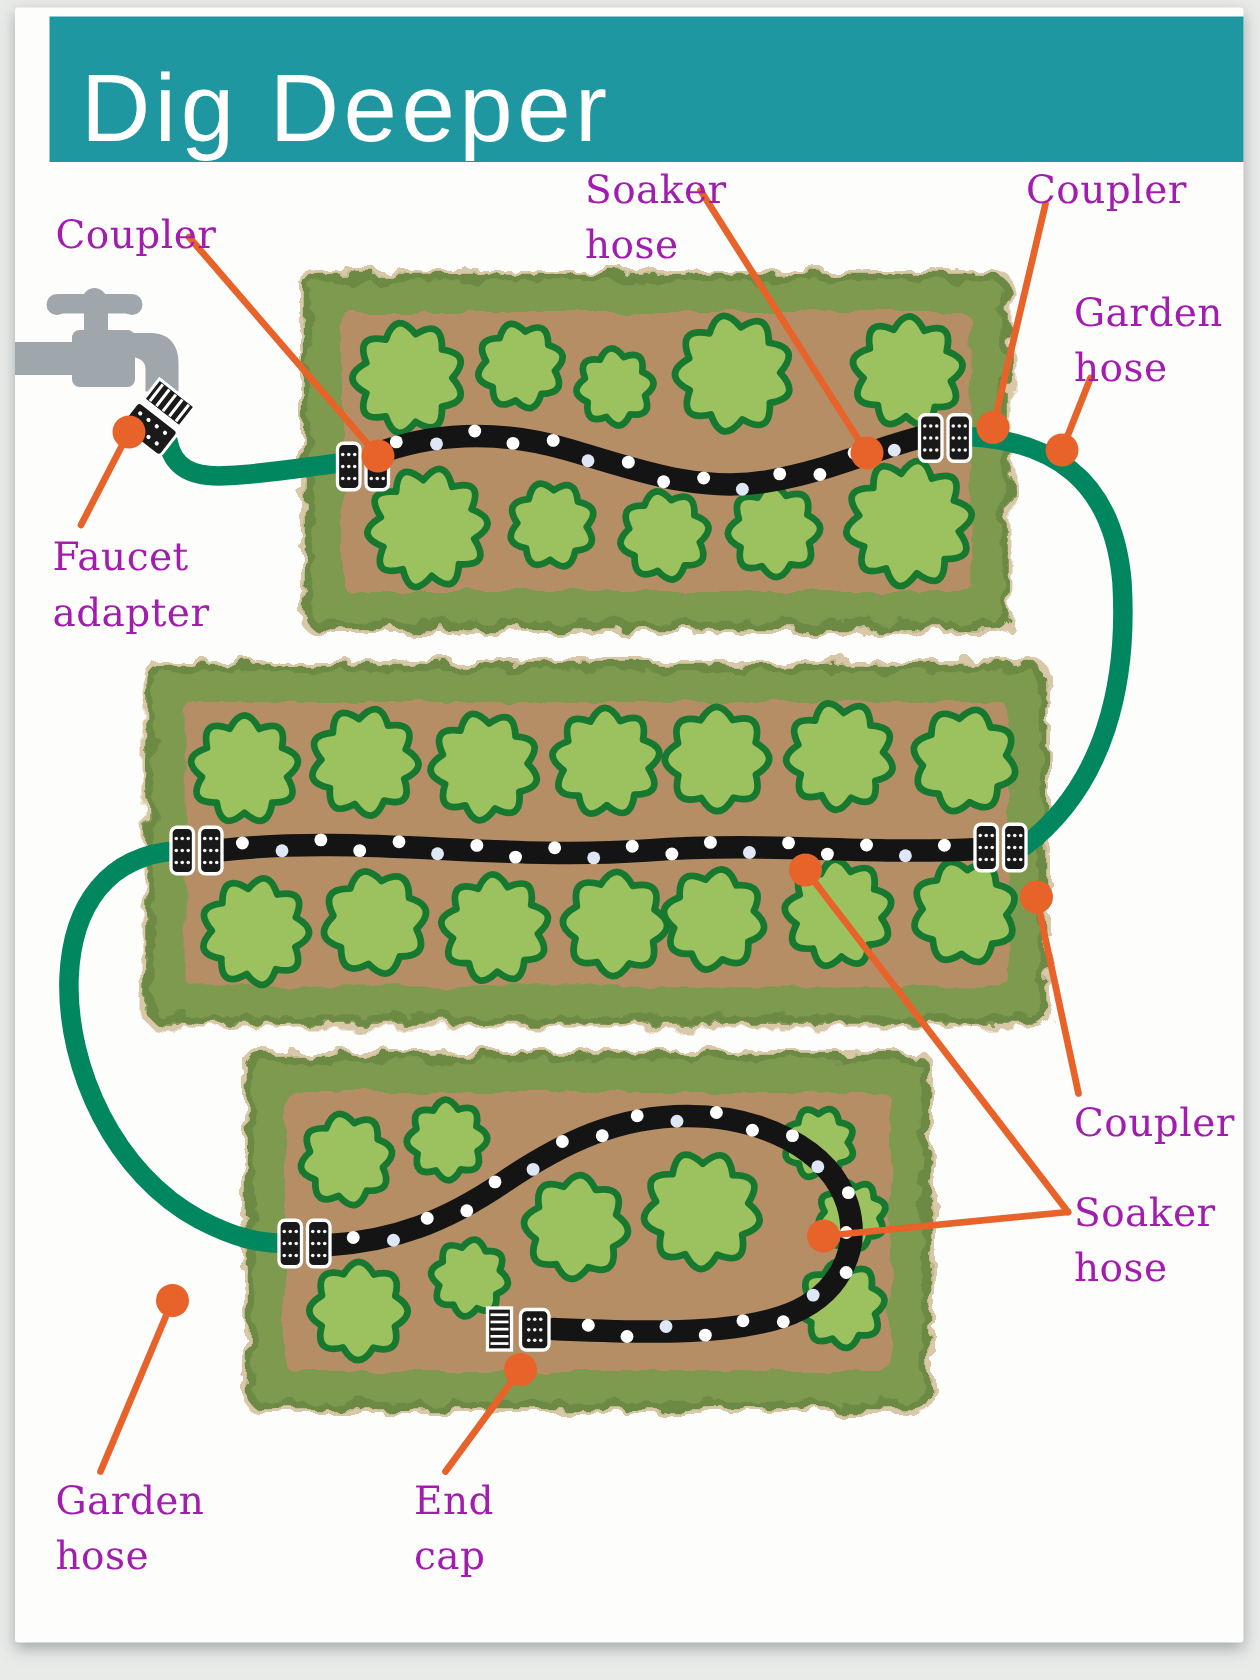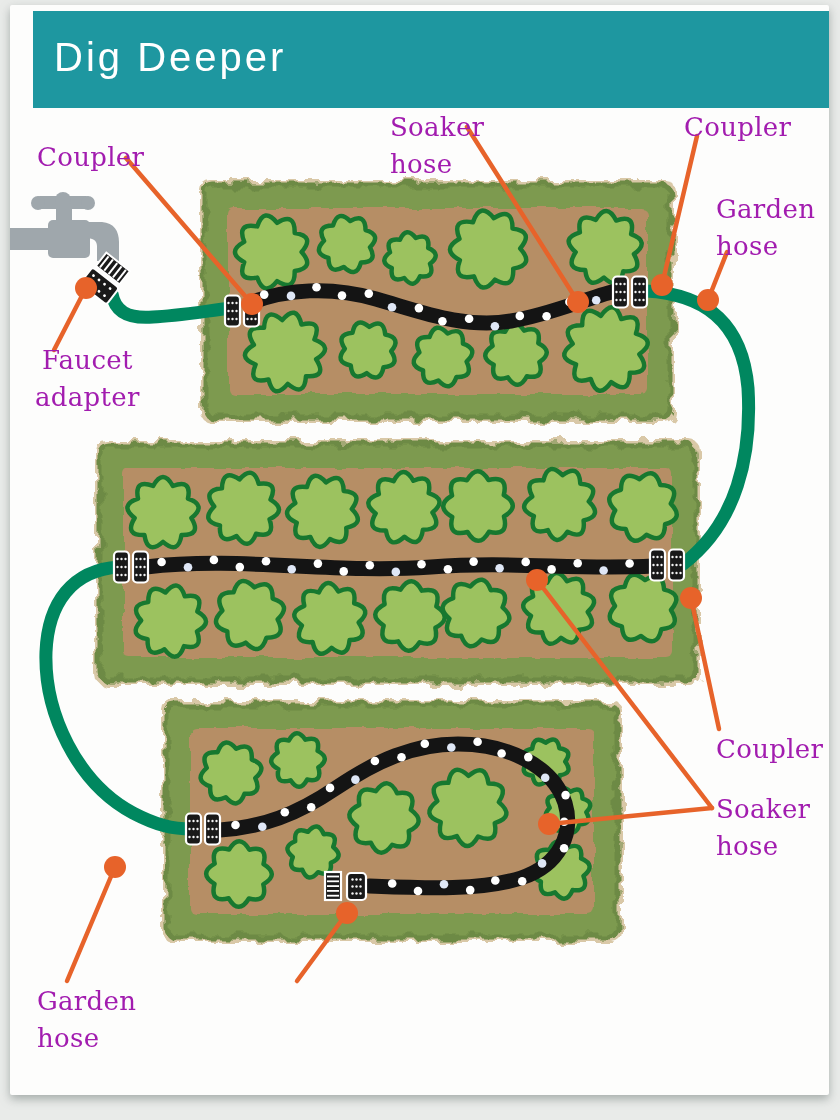--- a/index.html
+++ b/index.html
@@ -11,21 +11,21 @@
     position:absolute;left:10px;top:5px;width:819px;height:1090px;
     background:#fdfdfc;border-radius:2px;
     box-shadow:0 4px 10px rgba(110,120,118,.55);
   }
   .header{
     position:absolute;left:33px;top:11px;width:796px;height:97px;
     background:#1e97a0;
   }
   .title{
     position:absolute;left:21px;top:24px;
-    font-size:40px;font-weight:400;letter-spacing:3px;color:#ffffff;
+    font-size:64px;font-weight:400;letter-spacing:3px;color:#ffffff;
     font-family:"Liberation Sans",sans-serif;
   }
   #diagram{position:absolute;left:0;top:0;width:840px;height:1120px;}
   .labels-layer{position:absolute;left:0;top:0;width:840px;height:1120px;pointer-events:none;}
   .diagram-label{
     position:absolute;font-family:"DejaVu Serif","Liberation Serif",serif;
     font-size:26px;line-height:37px;color:#a21caf;white-space:pre-line;
     letter-spacing:.3px;
   }
 </style>
@@ -352,20 +352,22 @@
     </g>
 </svg>
 
 <div class="labels-layer" id="labels-layer">
     <div class="diagram-label" style="left: 37px; top: 139px;">Coupler</div>
     <div class="diagram-label" style="left: 390px; top: 109px;">Soaker
 hose</div>
     <div class="diagram-label" style="left: 684px; top: 109px;">Coupler</div>
     <div class="diagram-label" style="left: 716px; top: 191px;">Garden
 hose</div>
-    <div class="diagram-label" style="left: 35px; top: 342px; text-align: center;">Faucet
+    <div class="diagram-label" style="left: 35px; top: 354px;">Faucet
 adapter</div>
     <div class="diagram-label" style="left: 716px; top: 731px;">Coupler</div>
     <div class="diagram-label" style="left: 716px; top: 791px;">Soaker
 hose</div>
     <div class="diagram-label" style="left: 37px; top: 983px;">Garden
 hose</div>
+    <div class="diagram-label" style="left: 276px; top: 983px;">End
+cap</div>
   </div>
 
 </body></html>

